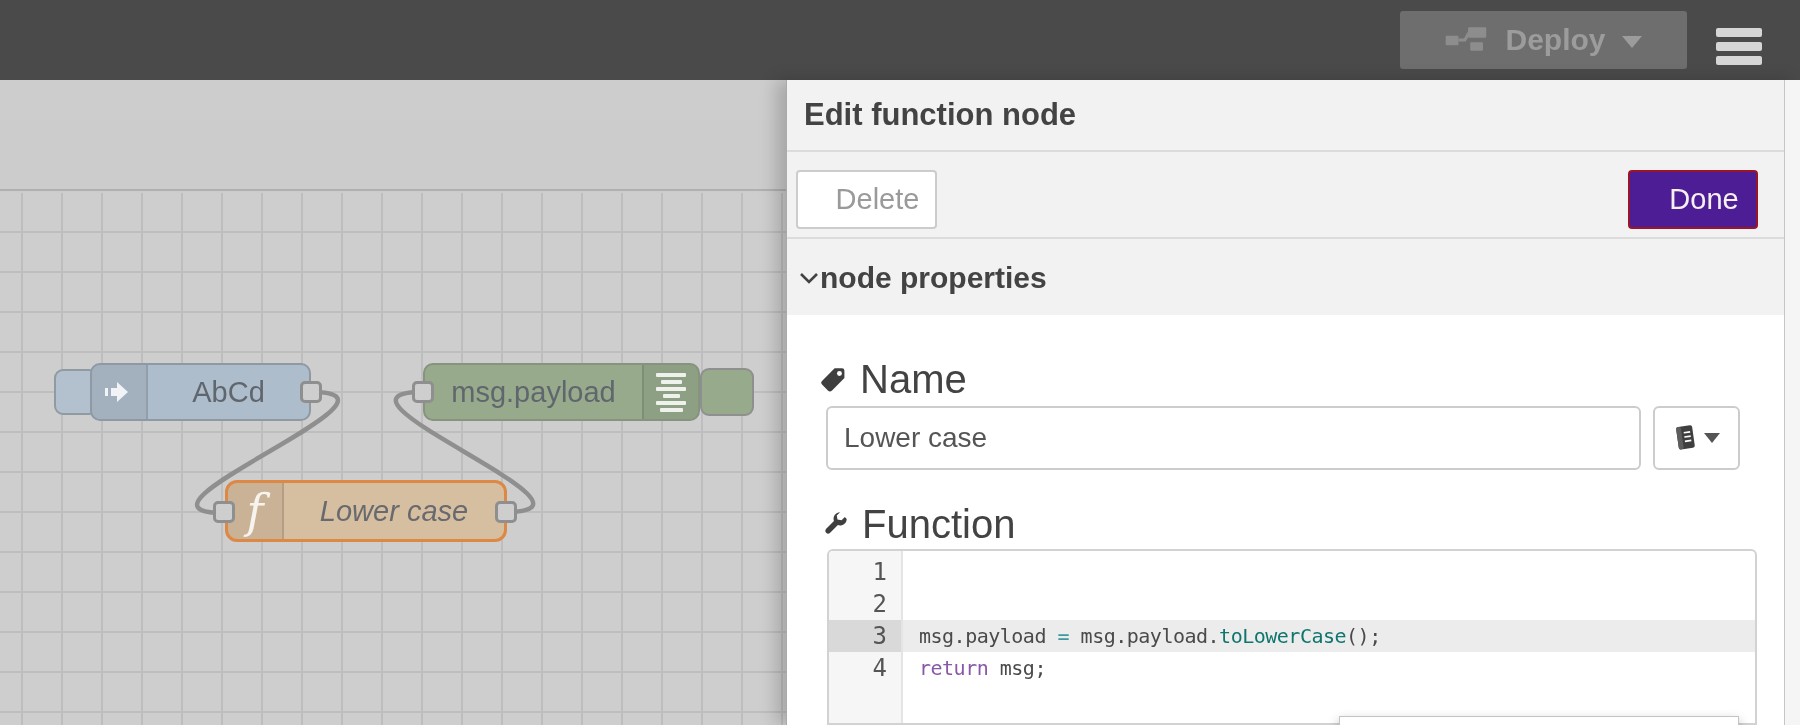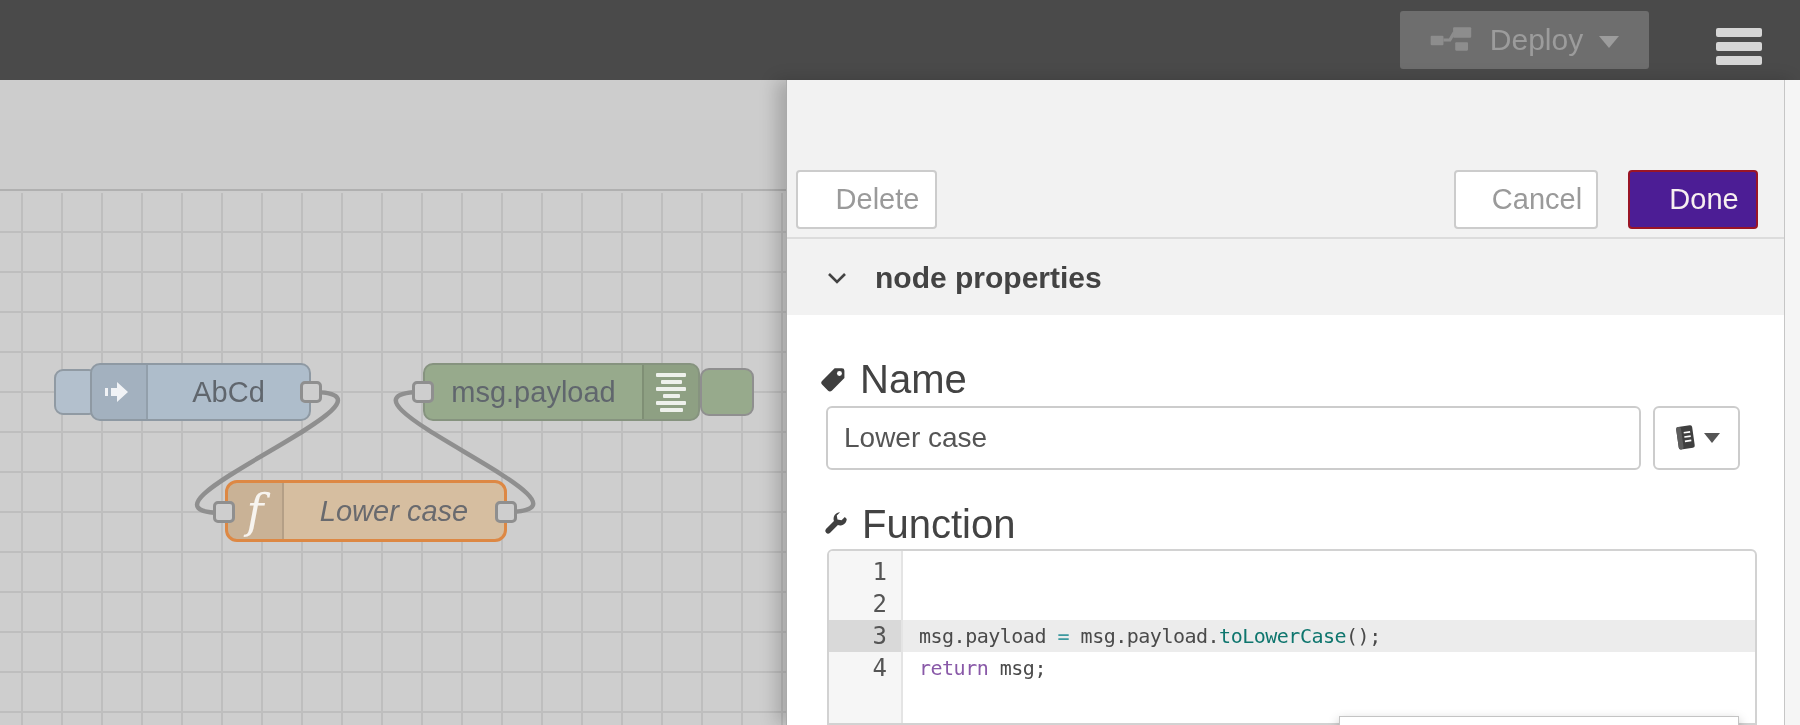--- a/index.html
+++ b/index.html
@@ -1,22 +1,22 @@
 <!DOCTYPE html>
 <html><head>
 <meta charset="utf-8">
 <style>
   * { margin:0; padding:0; box-sizing:border-box; }
   body { background:#9e9e9e; font-family:"Liberation Sans", sans-serif; }
   #app { position:relative; width:1800px; height:725px; overflow:hidden; background:#cdcdcd; }
 
   
   .header { position:absolute; left:0; top:0; width:1800px; height:80px; background:#4a4a4a; }
-  .deploy-btn { position:absolute; left:1400px; top:11px; width:249px; height:58px; background:#6e6e6e;
-                border-radius:3px; display:flex; align-items:center; justify-content:center; gap:16px; cursor:pointer; }
+  .deploy-btn { position:absolute; left:1400px; top:11px; width:287px; height:58px; background:#6e6e6e;
+                border-radius:3px; display:flex; align-items:center; justify-content:center; gap:16px; cursor:pointer;font-weight:bold; }
   .deploy-btn .lbl { font-size:30px; color:#9c9c9c; }
   .deploy-caret { width:0; height:0; border-left:10px solid transparent; border-right:10px solid transparent;
                   border-top:12px solid #9c9c9c; margin-top:4px; }
   .hamburger { position:absolute; left:1716px; top:28px; width:46px; cursor:pointer; }
   .hamburger .bar { height:9px; background:#d6d6d6; border-radius:2px; margin-bottom:5px; }
 
   
   .canvas { position:absolute; left:0; top:80px; width:786px; height:645px; background:#cdcdcd;margin-top:40px; }
   .tabstrip { position:absolute; left:0; top:0; width:100%; height:71px; background:#cccccc; border-bottom:2px solid #b0b0b0; }
   .grid { position:absolute; left:0; top:73px; width:100%; height:572px; background-color:#cecece;
@@ -52,21 +52,21 @@
                 display:flex; align-items:center; padding-left:17px; font-size:31px; font-weight:bold; color:#434343; }
   .tray-toolbar { position:absolute; left:0; top:74px; width:100%; height:85px; border-bottom:2px solid #dcdcdc; }
   .btn { position:absolute; top:16px; height:59px; border-radius:4px; font-size:29px; display:flex;
          align-items:center; justify-content:center; cursor:pointer;padding-left:22px; }
   .btn-plain { background:#ffffff; border:2px solid #cccccc; color:#9a9a9a; }
   .btn-delete { left:9px;   width:141px; }
   .btn-cancel { left:667px; width:144px; }
   .btn-done   { left:841px; width:130px; background:#4c1d95; border:2px solid #9a1527; color:#f7f0f0; }
 
   .section-hdr { position:absolute; left:0; top:161px; width:100%; height:74px; display:flex; align-items:center;
-                 gap:28px; padding-left:40px; font-size:30px; font-weight:bold; color:#434343; cursor:pointer; }
+                 gap:1px; padding-left:12px; font-size:30px; font-weight:bold; color:#434343; cursor:pointer; }
   .tray-content { position:absolute; left:0; top:235px; width:100%; height:410px; background:#ffffff; }
 
   .fieldlabel { position:absolute; display:flex; align-items:center; gap:13px; font-size:40px; color:#434343; }
   .lbl-name { left:33px; top:42px; }
   .lbl-func { left:35px; top:187px; }
   .name-input { position:absolute; left:39px; top:91px; width:815px; height:64px; border:2px solid #cccccc;
                 border-radius:6px; font-size:28px; color:#555555; padding:0 16px; outline:none;
                 font-family:"Liberation Sans", sans-serif; background:#ffffff; }
   .lib-btn { position:absolute; left:866px; top:91px; width:87px; height:64px; background:#ffffff;
              border:2px solid #cccccc; border-radius:6px; display:flex; align-items:center; justify-content:center;
@@ -159,24 +159,24 @@
         <span class="f-glyph">f</span>
       </div>
       <div class="nlabel">Lower case</div>
     </div>
     <div class="port" style="left:213px; top:381px;"></div>
     <div class="port" style="left:495px; top:381px;"></div>
   </div>
 
   <div class="tray">
 
+    <div class="tray-title">Edit function node</div>
 
     <div class="tray-toolbar">
       <div class="btn btn-plain btn-delete">Delete</div>
-      <div class="btn btn-plain btn-cancel">Cancel</div>
       <div class="btn btn-done">Done</div>
     </div>
 
     <div class="section-hdr">
       <svg width="20" height="13" viewBox="0 0 20 13">
         <polyline points="2,2 10,10 18,2" stroke="#434343" stroke-width="2.6" fill="none"></polyline>
       </svg>
       <span>node properties</span>
     </div>
 

